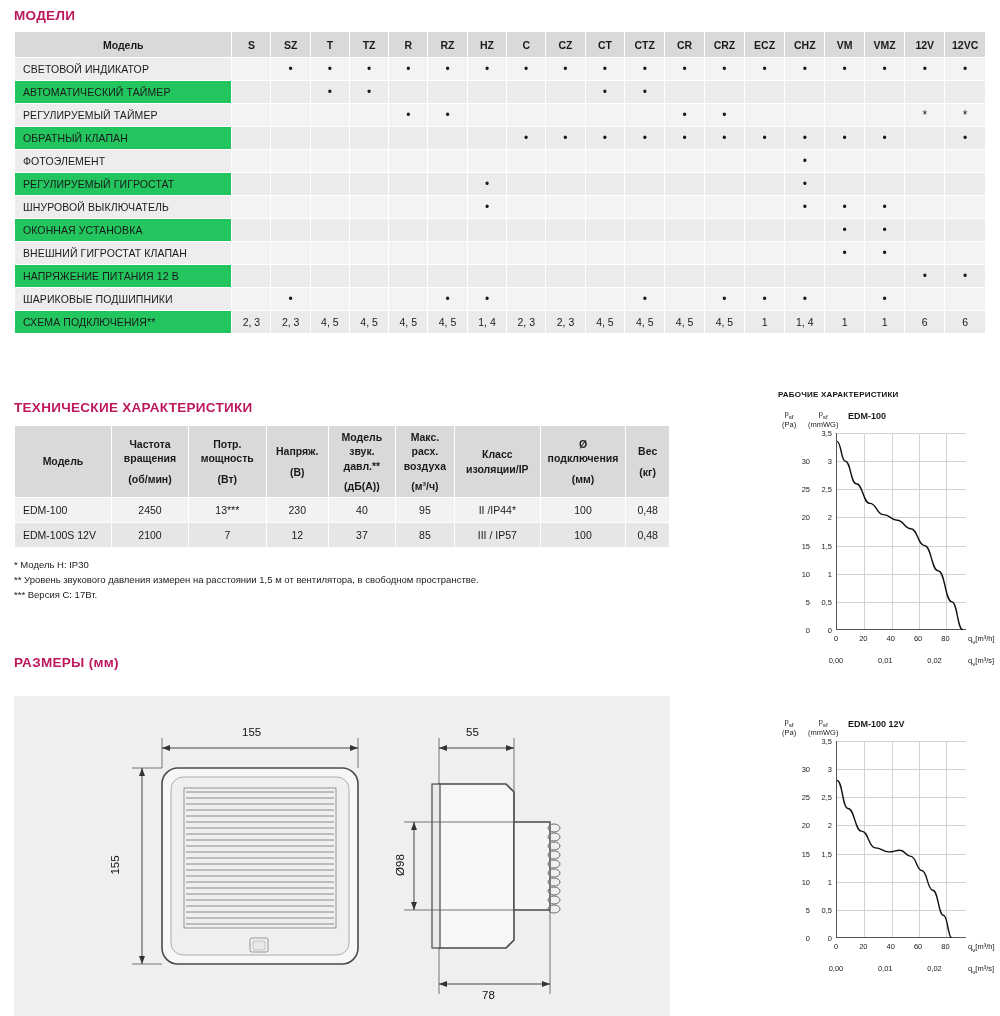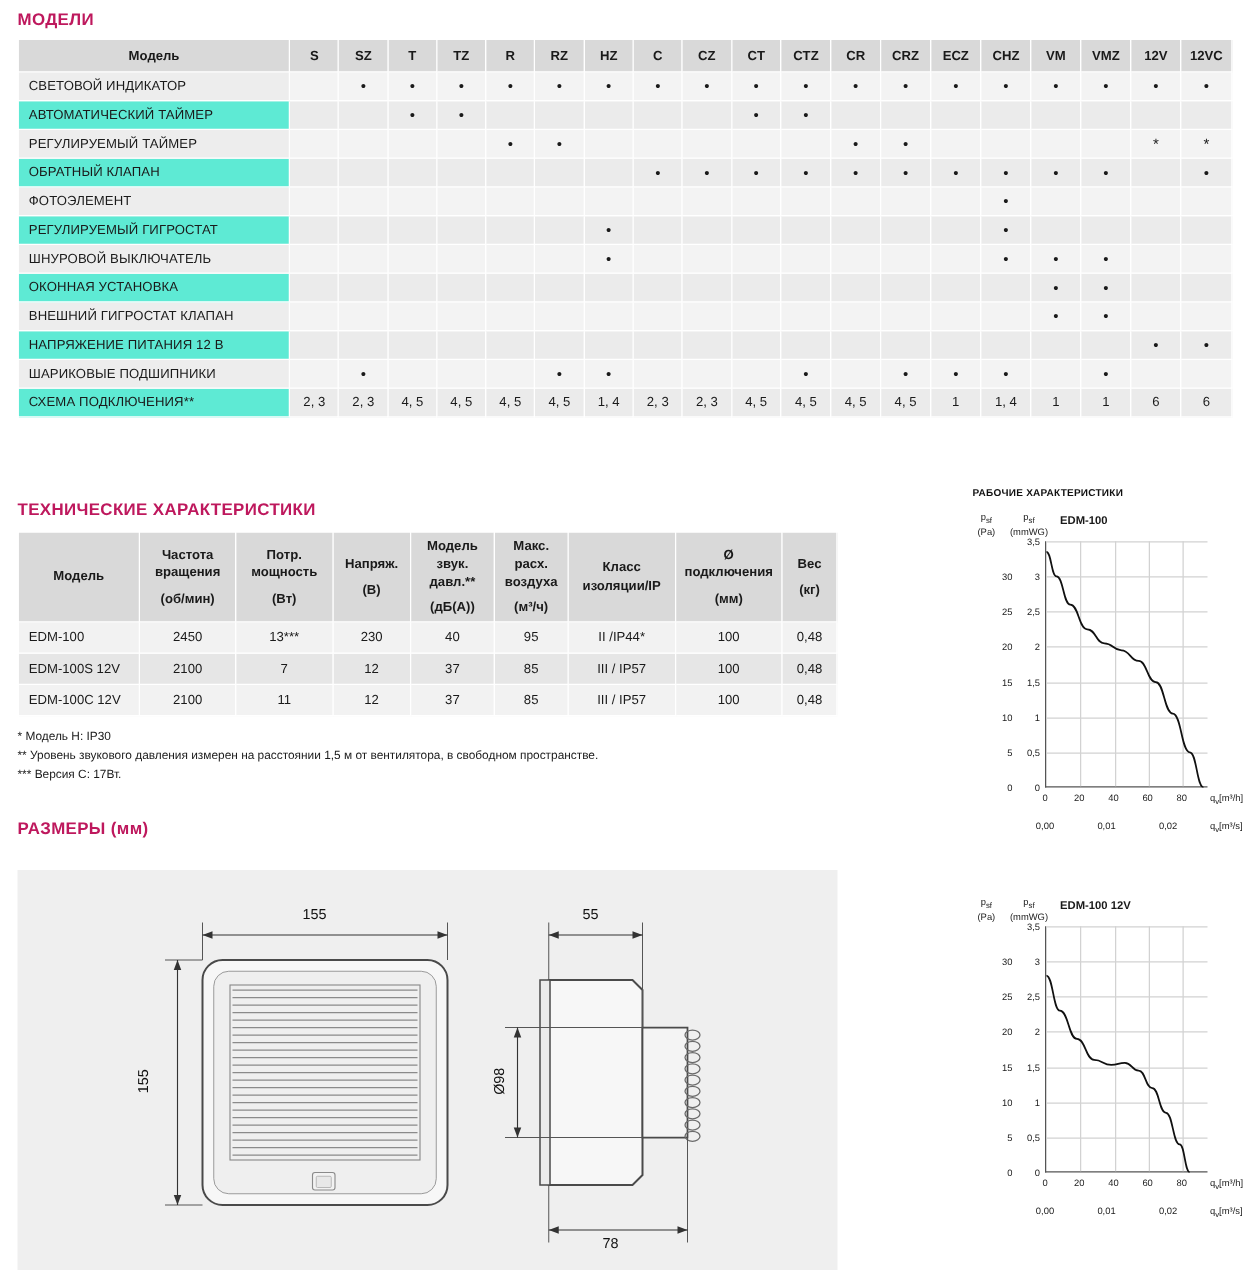--- a/index.html
+++ b/index.html
@@ -52,21 +52,21 @@
   }
   table.models tbody td.rowlabel {
     background: #ededed;
     text-align: left;
     padding-left: 8px;
     font-size: 10.5px;
     letter-spacing: .1px;
     white-space: nowrap;
   }
   table.models tbody td.cell { background: #f3f3f3; width: 42px; }
-  table.models tbody tr.alt td.rowlabel { background: #5eead4; }
+  table.models tbody tr.alt td.rowlabel { background: #22c55e; }
   table.models tbody tr.alt td.cell { background: #ebebeb; }
   .dot { font-size: 12px; line-height: 1; }
   .star { font-size: 12px; line-height: 1; }
   .schema td.cell, .schema td.rowlabel { font-size: 10.5px; }
 
   .footnotes {
     margin-top: 7px;
     font-size: 9px;
     line-height: 1.55;
     color: #1a1a1a;
@@ -505,31 +505,20 @@
             <td>40</td>
             <td>95</td>
             <td>II /IP44*</td>
             <td>100</td>
             <td>0,48</td>
           </tr>
           <tr class="alt">
             <td class="model">EDM-100S 12V</td>
             <td>2100</td>
             <td>7</td>
-            <td>12</td>
-            <td>37</td>
-            <td>85</td>
-            <td>III / IP57</td>
-            <td>100</td>
-            <td>0,48</td>
-          </tr>
-          <tr>
-            <td class="model">EDM-100C 12V</td>
-            <td>2100</td>
-            <td>11</td>
             <td>12</td>
             <td>37</td>
             <td>85</td>
             <td>III / IP57</td>
             <td>100</td>
             <td>0,48</td>
           </tr>
         </tbody>
     </table>
     <div class="tech-notes" id="tech-notes">

